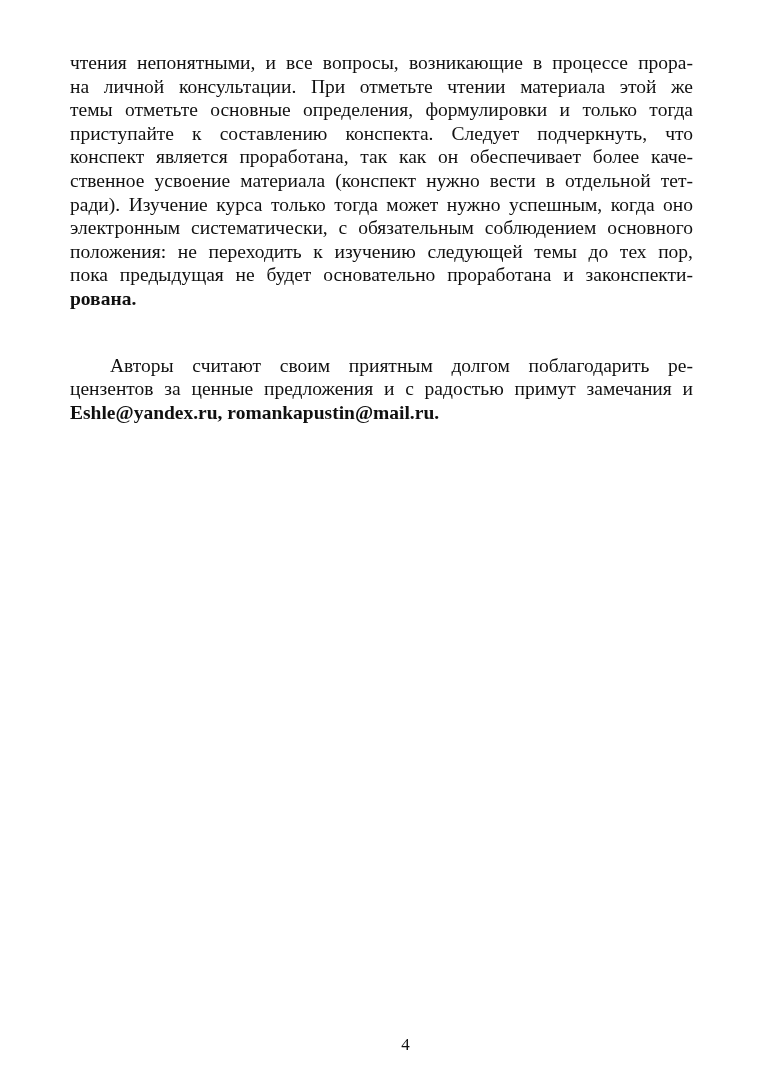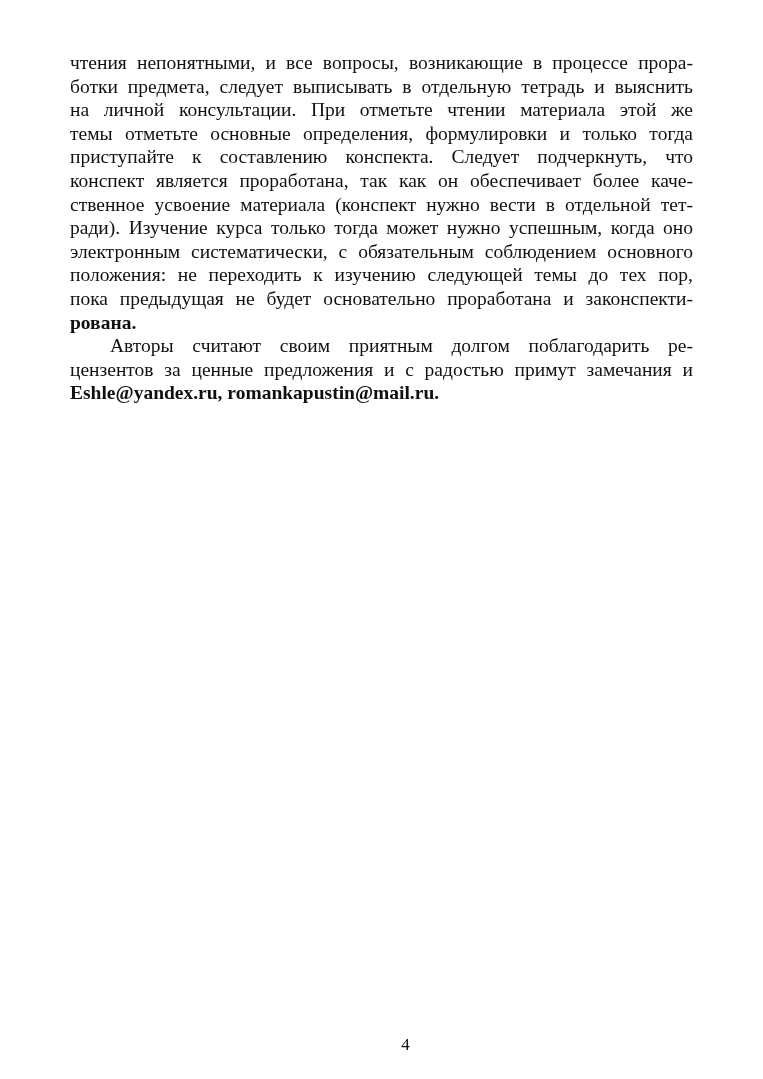--- a/index.html
+++ b/index.html
@@ -30,38 +30,38 @@
     text-align-last: justify;
     white-space: normal;
     color: #101010;
   }
   .text-line.par-last {
     text-align-last: left;
     font-weight: bold;
   }
   .text-line.indent {
     padding-left: 40px;
+    margin-top: 43px;
   }
   .page-number {
     position: absolute;
     left: 0;
     right: 0;
     top: 1035px;
     text-align: center;
     font-size: 17px;
     color: #101010;
   }
 </style>
 </head>
 <body>
 
 <div class="document-page">
   <div class="text-block">
       <div class="text-line">чтения непонятными, и все вопросы, возникающие в процессе прора-</div>
-      <div class="text-line">ботки предмета, следует выписывать в отдельную тетрадь и выяснить</div>
       <div class="text-line">на личной консультации. При отметьте чтении материала этой же</div>
       <div class="text-line">темы отметьте основные определения, формулировки и только тогда</div>
       <div class="text-line">приступайте к составлению конспекта. Следует подчеркнуть, что</div>
       <div class="text-line">конспект является проработана, так как он обеспечивает более каче-</div>
       <div class="text-line">ственное усвоение материала (конспект нужно вести в отдельной тет-</div>
       <div class="text-line">ради). Изучение курса только тогда может нужно успешным, когда оно</div>
       <div class="text-line">электронным систематически, с обязательным соблюдением основного</div>
       <div class="text-line">положения: не переходить к изучению следующей темы до тех пор,</div>
       <div class="text-line">пока предыдущая не будет основательно проработана и законспекти-</div>
       <div class="text-line par-last">рована.</div>

